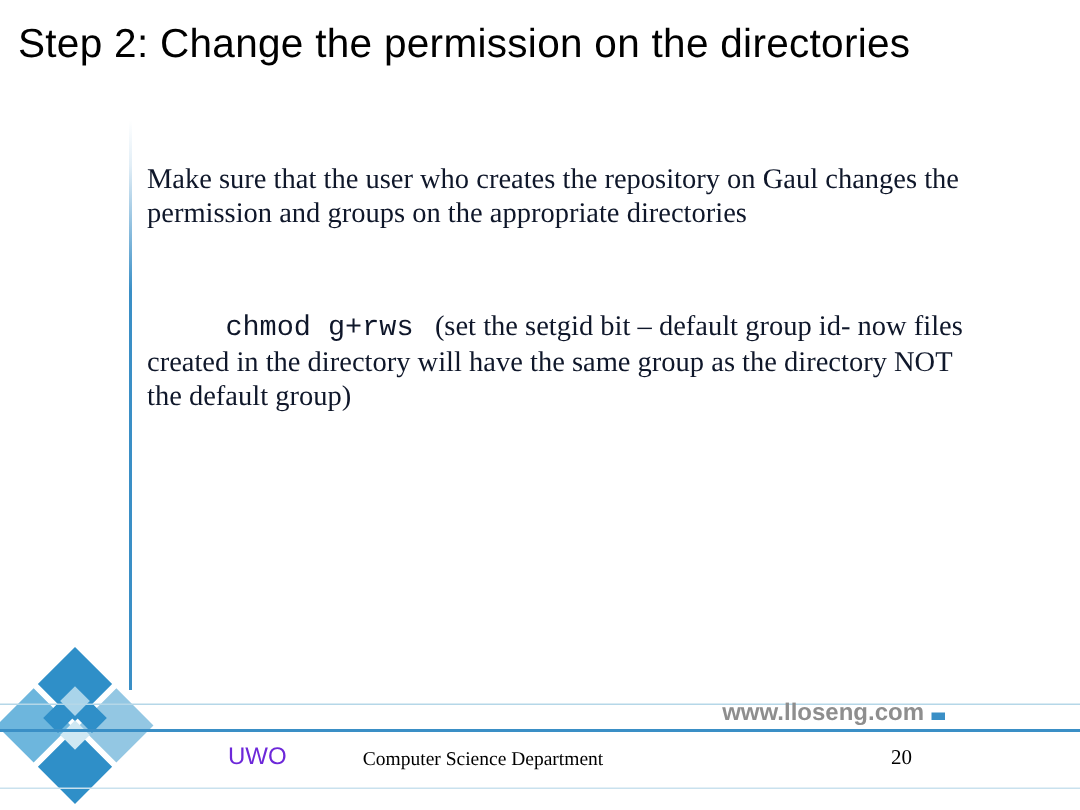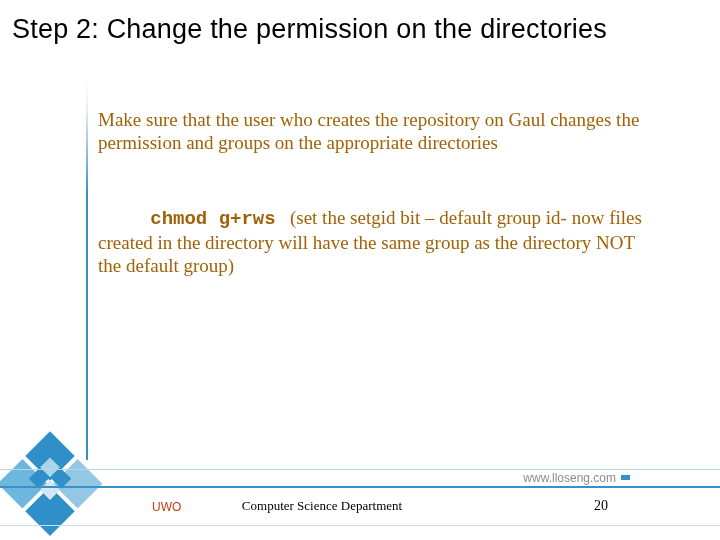--- a/index.html
+++ b/index.html
@@ -1,29 +1,29 @@
 <!DOCTYPE html>
 <html><head>
 <meta charset="utf-8">
 <style>
   * { margin: 0; padding: 0; box-sizing: border-box; }
   html, body { width: 720px; height: 540px; font-family: Georgia, 'Times New Roman', serif; background: #fff; overflow: hidden; }
   .slide { position: relative; width: 644px; height: 540px; }
   .title { position: absolute; top: 14px; left: 12px; font-family: Arial, Helvetica, sans-serif; font-size: 27px; font-weight: 400; color: #000; letter-spacing: 0.2px; }
   .vline { position: absolute; left: 86px; top: 80px; width: 2px; height: 380px; background: linear-gradient(to bottom, rgba(58,141,198,0) 0%, rgba(58,141,198,0.15) 8%, #3a8fc6 30%, #3a8fc6 100%); }
-  .body { position: absolute; top: 108px; left: 98px; width: 555px; font-family: 'Times New Roman', Times, serif; font-size: 19px; color: #a16207; line-height: 1.22; }
+  .body { position: absolute; top: 108px; left: 98px; width: 555px; font-family: 'Times New Roman', Times, serif; font-size: 19px; color: #0f172a; line-height: 1.22; }
   .para1 { margin-bottom: 28px; }
   .para2 { }
-  .code { font-family: 'Courier New', Courier, monospace; font-weight: bold; }
+  .code { font-family: 'Courier New', Courier, monospace; font-weight: normal; }
   .hline-top { position: absolute; left: 0; bottom: 70px; width: 720px; height: 1px; background: #b5d7e8; }
   .hline-mid { position: absolute; left: 0; bottom: 52px; width: 720px; height: 2px; background: #3a8fc6; }
   .hline-bot { position: absolute; left: 0; bottom: 14px; width: 720px; height: 1px; background: #c9e1ee; }
-  .url { position: absolute; right: 28px; bottom: 55px; font-family: Arial, Helvetica, sans-serif; font-size: 12px; font-weight: normal; color: #8e8e8e; }
+  .url { position: absolute; right: 28px; bottom: 55px; font-family: Arial, Helvetica, sans-serif; font-size: 16px; font-weight: bold; color: #8e8e8e; }
   .url-box { position: absolute; right: 14px; bottom: 60px; width: 9px; height: 5px; background: #3a8fc6; }
-  .footer-left { position: absolute; left: 152px; bottom: 26px; font-family: Arial, Helvetica, sans-serif; font-size: 12px; color: #c2410c; }
+  .footer-left { position: absolute; left: 152px; bottom: 26px; font-family: Arial, Helvetica, sans-serif; font-size: 16px; color: #6d28d9; }
   .footer-center { position: absolute; left: 0; right: 0; bottom: 26px; text-align: center; font-family: 'Times New Roman', Times, serif; font-size: 13px; color: #000; }
   .footer-right { position: absolute; right: 36px; bottom: 26px; font-family: 'Times New Roman', Times, serif; font-size: 14px; color: #000; }
   .corner { position: absolute; left: 0; bottom: 0; width: 130px; height: 110px; pointer-events: none; }
 </style>
 </head>
 <body>
 
 <div class="slide">
 
   <div class="title">Step 2: Change the permission on the directories</div>

